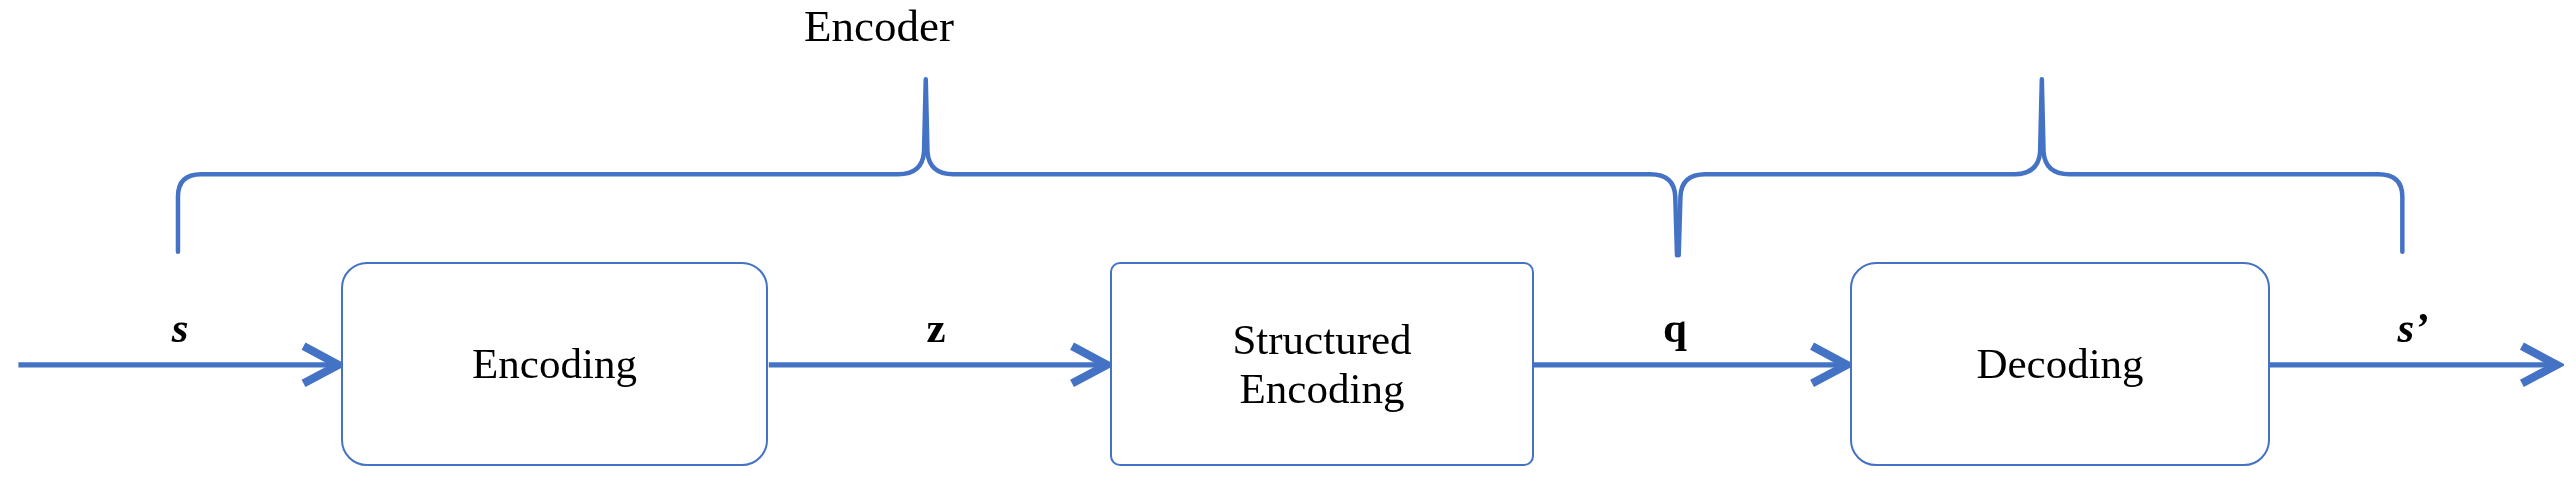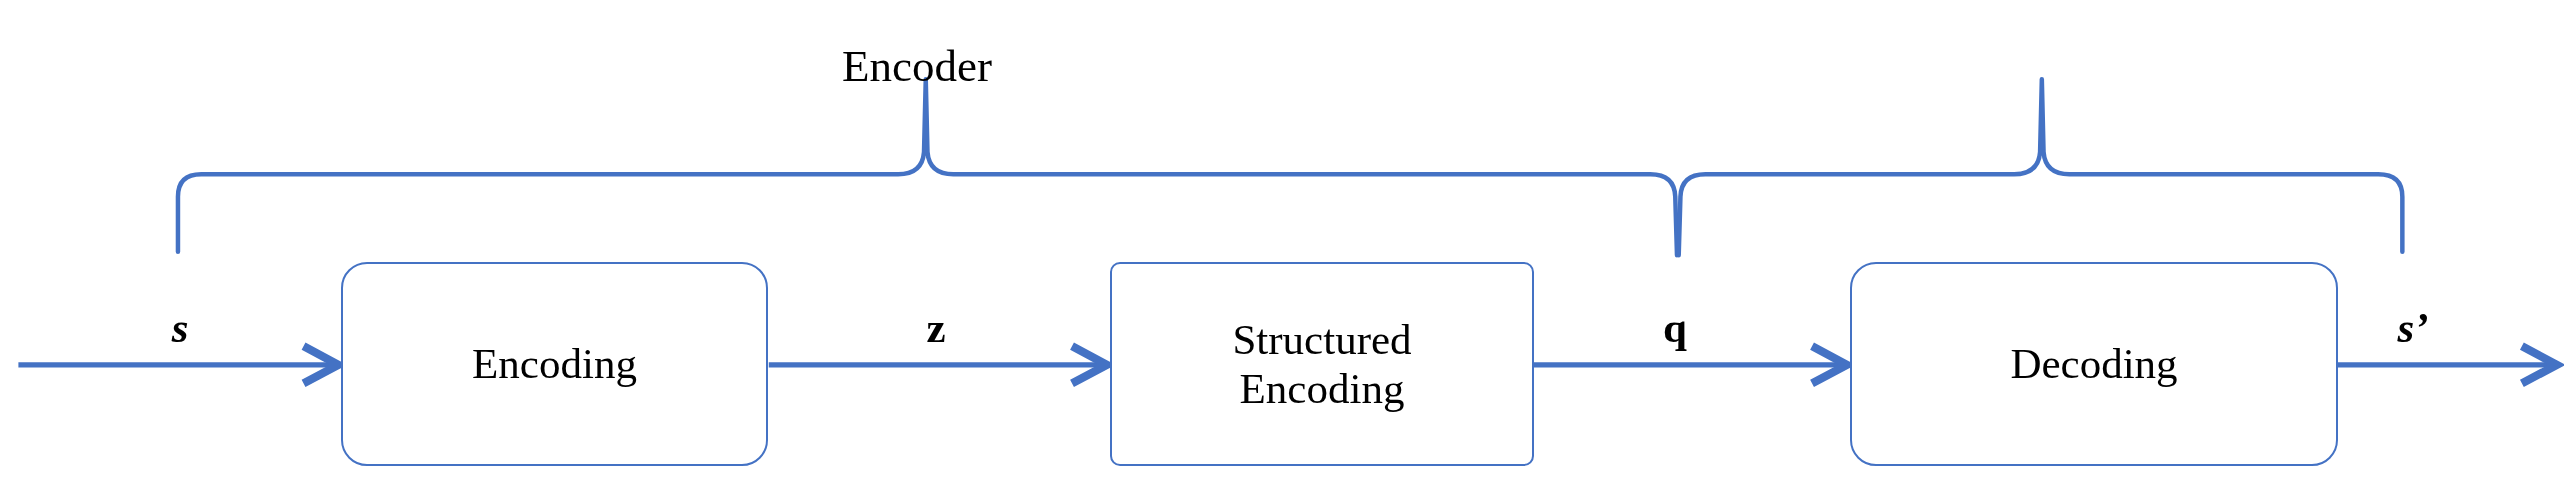--- a/index.html
+++ b/index.html
@@ -119,21 +119,21 @@
       <line x1="20" y1="423" x2="392" y2="423" stroke="#4472C4" stroke-width="6" marker-end="url(#arrowOpen)"></line>
 
       <line x1="890" y1="423" x2="1283" y2="423" stroke="#4472C4" stroke-width="6" marker-end="url(#arrowOpen)"></line>
 
       <line x1="1777" y1="423" x2="2141" y2="423" stroke="#4472C4" stroke-width="6" marker-end="url(#arrowOpen)"></line>
 
       <line x1="2629" y1="423" x2="2964" y2="423" stroke="#4472C4" stroke-width="6" marker-end="url(#arrowOpen)"></line>
     </g>
   </svg>
 
-  <div class="overlay-text group-label" style="left:917px; top:3.5px;margin-top:40px;">Encoder</div>
+  <div class="overlay-text group-label" style="left:879px; top:3.5px;">Encoder</div>
 
 
   <div class="overlay-text edge-label italic" style="left:180px; top:306px;">s</div>
 
   <div class="overlay-text edge-label" style="left:936px; top:306px;">z</div>
 
   <div class="overlay-text edge-label" style="left:1675px; top:306px;">q</div>
 
   <div class="overlay-text edge-label italic" style="left:2413px; top:306px;">s’</div>
 
@@ -143,18 +143,18 @@
 
   <div class="node-box" style="left:1110px; top:262px; width:424px; height:204px;border-radius:10px;">
     <div class="box-label">
       <span style="display:block;">
         <span style="display:block;">Structured</span>
         <span style="display:block;">Encoding</span>
       </span>
     </div>
   </div>
 
-  <div class="node-box" style="left:1850px; top:262px; width:488px; height:204px;">
+  <div class="node-box" style="left:1850px; top:262px; width:420px; height:204px;">
     <div class="box-label">Decoding</div>
   </div>
 
 </div>
 
 
 </body></html>

